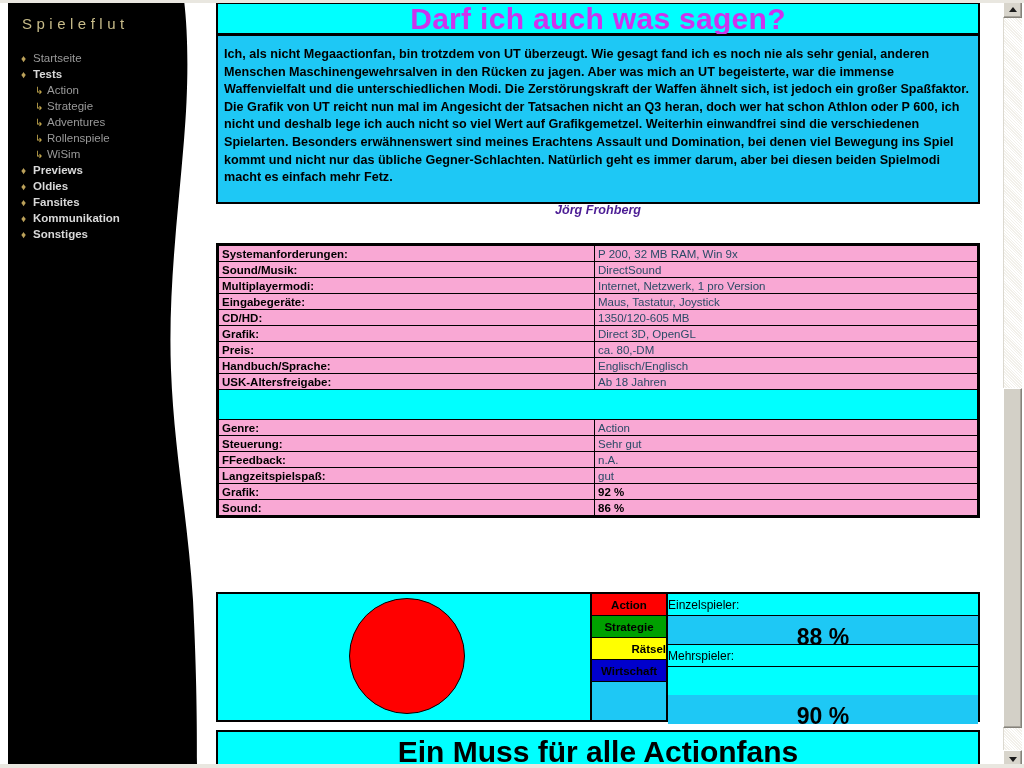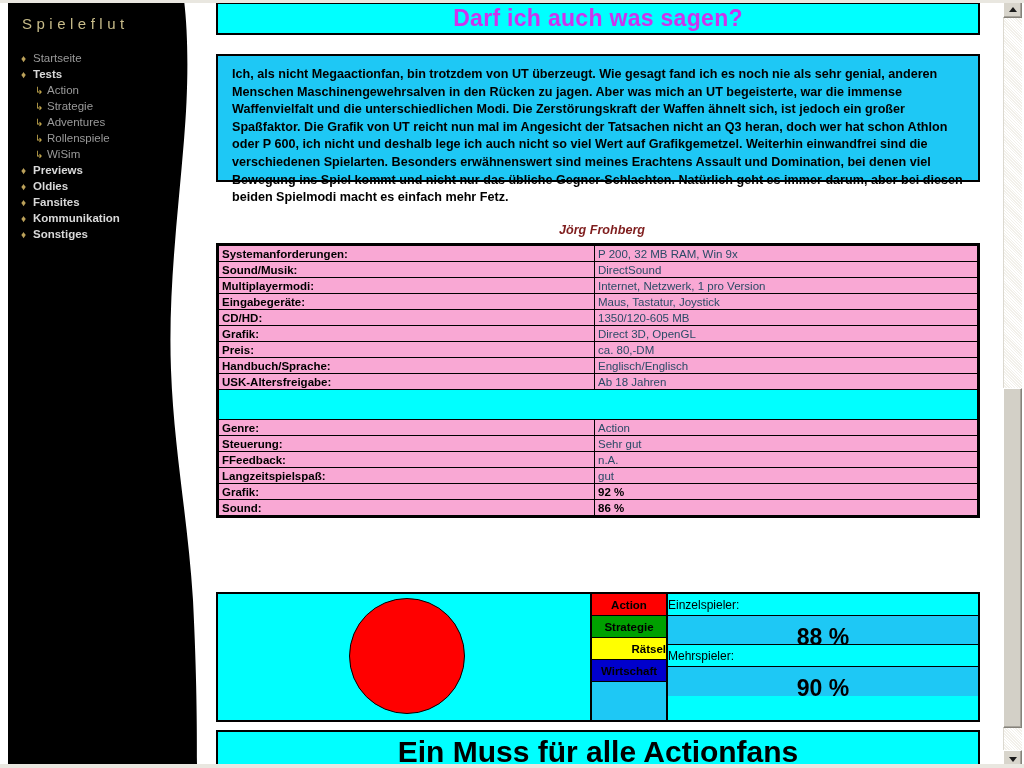--- a/index.html
+++ b/index.html
@@ -88,49 +88,49 @@
   .hdr-banner {
     top: 2px;
     height: 33px;
     background: #00ffff;
     border: 2px solid #000;
     display: flex;
     align-items: center;
     justify-content: center;
   }
   .hdr-banner .txt {
-    font-size: 23px;
+    font-size: 30px;
     font-weight: bold;
     color: #cc33ee;
     letter-spacing: 0.3px;
   }
 
   
   .review-box {
-    top: 54px;
-    height: 128px;
+    top: 34px;
+    height: 170px;
     border: 2px solid #000;
     background: #1ec8f5;
-    padding: 10px 6px 6px 14px;
+    padding: 10px 6px 6px 6px;
   }
   .review-box p {
     margin: 0;
     font-size: 12.6px;
     line-height: 17.6px;
     color: #000;
     font-weight: bold;
     text-align: left;
   }
   .review-author {
     margin-top: 16px;
     text-align: center;
     font-size: 12.6px;
     font-weight: bold;
     font-style: italic;
-    color: #7f1d1d;
+    color: #4c1d95;
   }
 
   
   .spec-table {
     top: 243px;
     border: 2px solid #000;
     background: #1ec8f5;
     padding: 0;
   }
   table.sp {
@@ -225,21 +225,21 @@
   .rr-value {
     height: 29px;
     line-height: 43px;
     text-align: center;
     font-size: 23px;
     font-weight: bold;
     color: #000;
     background: #1ec8f5;
     border-bottom: 1px solid #000;
   }
-  .rr-value.last { border-bottom: none; }
+  .rr-value.last { border-bottom: none; margin-top: 28px; }
 
   
   .verdict {
     top: 730px;
     height: 60px;
     border: 2px solid #000;
     background: #00ffff;
     text-align: center;
   }
   .verdict .txt {

